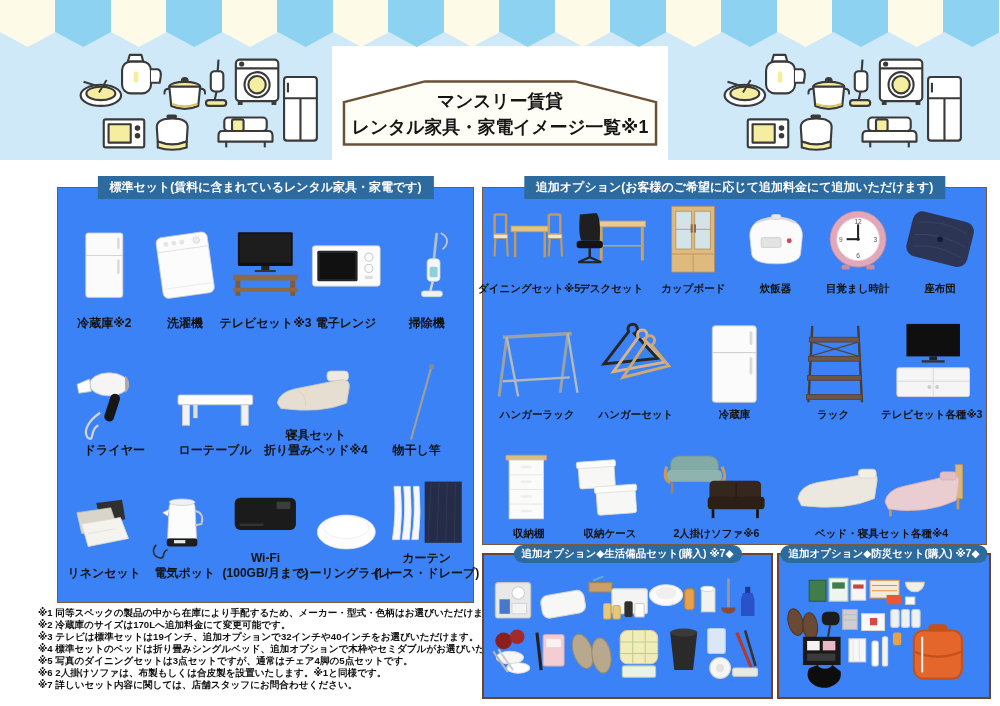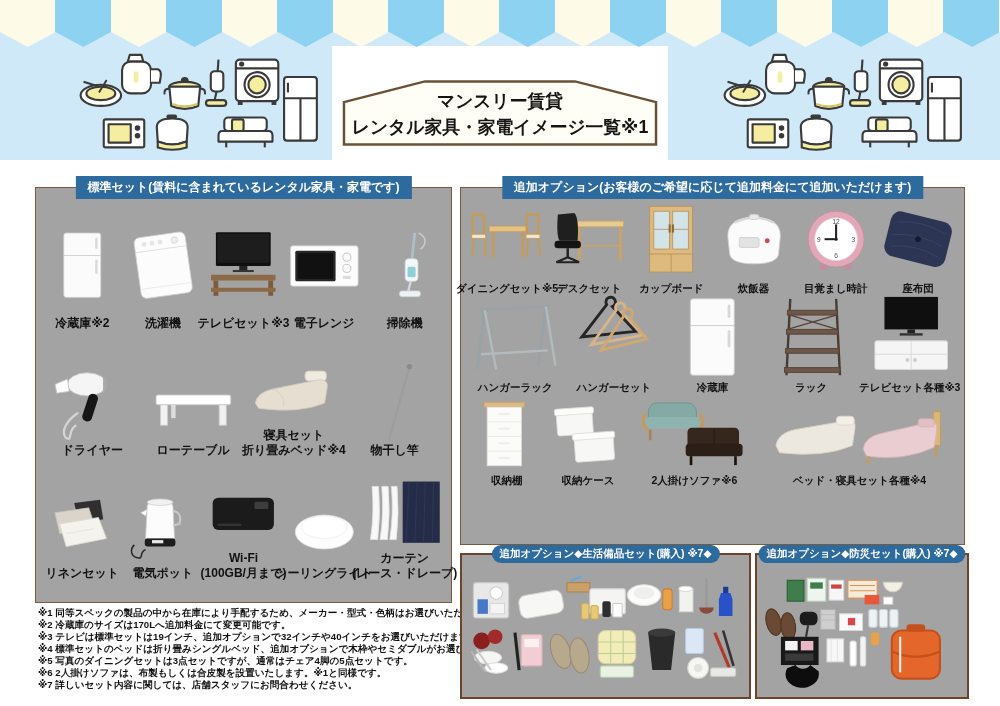--- a/index.html
+++ b/index.html
@@ -14,25 +14,25 @@
     background:repeating-linear-gradient(90deg,#fdfae8 0 55.5px,#8ed2f1 55.5px 111px);}
   .center-white{left:332px;top:46px;width:336px;height:114px;background:#ffffff;}
   .decor{width:300px;height:108px;top:50px;}
   .decor svg{width:100%;height:100%;}
   .decor-left{left:28px;}
   .decor-right{left:672px;}
   .banner{left:342px;top:78px;width:316px;height:70px;}
   .banner svg{width:100%;height:100%;}
   .banner text{font-family:"Liberation Sans","DejaVu Sans",sans-serif;font-weight:bold;fill:#151515;}
   
-  .box{position:absolute;background:#a3a3a3;border:1.6px solid #7a5a3a;}
+  .box{position:absolute;background:#3b82f6;border:1.6px solid #7a5a3a;margin-left:22px;}
   .std-box{left:35px;top:187px;width:417px;height:416px;
     display:flex;flex-direction:column;justify-content:space-evenly;padding:10px 6px 4px;box-sizing:border-box;}
   .opt-box{left:460px;top:187px;width:505px;height:358px;
-    display:flex;flex-direction:column;justify-content:flex-start;padding:10px 5px 4px;box-sizing:border-box;}
+    display:flex;flex-direction:column;justify-content:space-between;padding:10px 5px 4px;box-sizing:border-box;}
   .life-box{left:460px;top:553px;width:287px;height:142px;border-width:2.5px;border-color:#6e4328;}
   .dis-box{left:755px;top:553px;width:210px;height:142px;border-width:2.5px;border-color:#6e4328;}
   .band{position:absolute;top:-12px;left:50%;transform:translateX(-50%);
     background:#2d6a9e;color:#ffffff;font-weight:bold;font-size:12px;
     padding:3px 12px;white-space:nowrap;letter-spacing:0;}
   .band.small{font-size:10.5px;top:-10px;padding:2px 8px;border-radius:9px;}
   
   .prow{display:flex;align-items:flex-end;}
   .cell{flex:1;display:flex;flex-direction:column;align-items:center;justify-content:flex-end;min-width:0;}
   .ph{width:100%;display:flex;align-items:flex-end;justify-content:center;}

